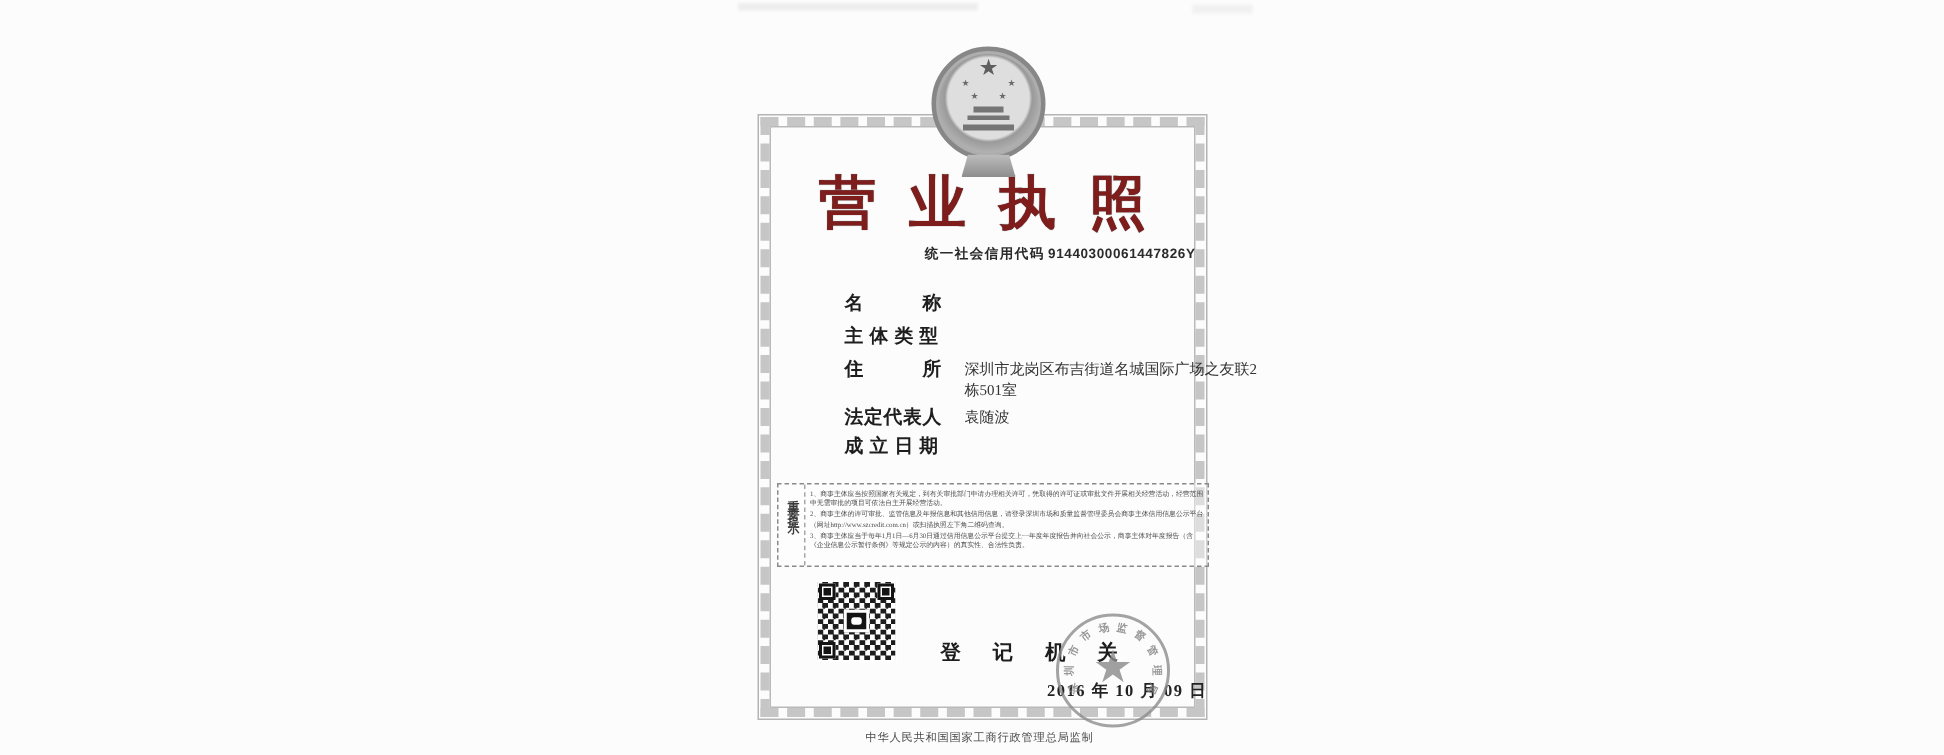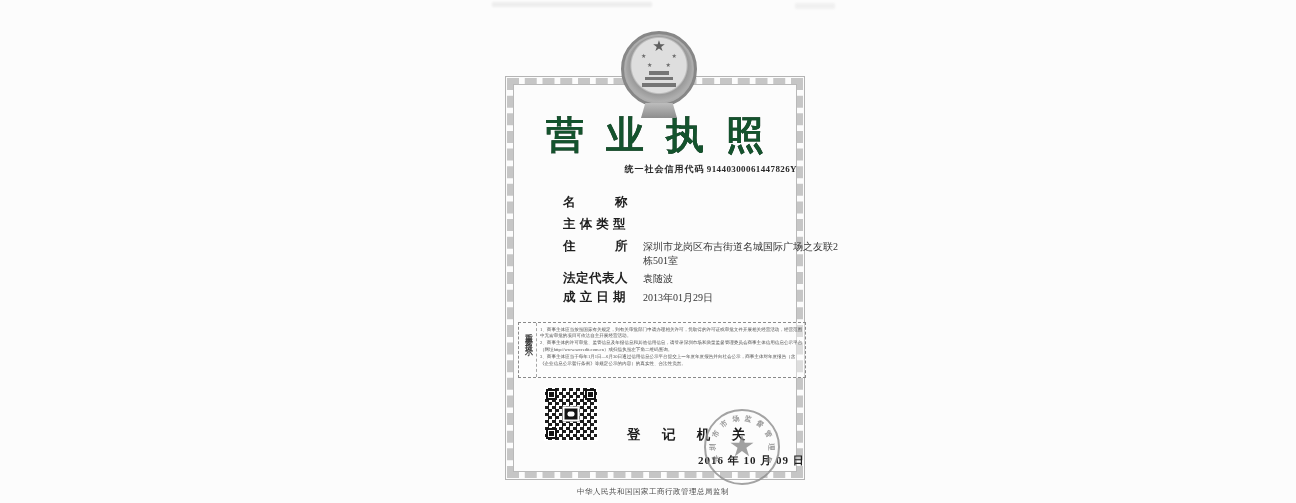--- a/index.html
+++ b/index.html
@@ -23,27 +23,27 @@
   .emblem .s3{left:26px;top:31px}.emblem .s4{right:26px;top:31px}
   .emblem .gate1,.emblem .gate2,.emblem .gate3{position:absolute;left:50%;transform:translateX(-50%);background:#757575;}
   .emblem .gate1{top:40px;width:20px;height:4px;}
   .emblem .gate2{top:46px;width:28px;height:3px;}
   .emblem .gate3{top:52px;width:34px;height:4px;}
   .emblem .pedestal{position:absolute;left:50%;top:72px;transform:translateX(-50%);width:36px;height:15px;
      background:linear-gradient(#bdbdbd,#8d8d8d);clip-path:polygon(12% 0,88% 0,100% 100%,0 100%);}
 
   
   .title{position:absolute;left:505px;top:110px;width:300px;text-align:center;
-     font-size:38px;font-weight:700;color:#14532d;letter-spacing:22px;text-indent:22px;
+     font-size:38px;font-weight:700;color:#7f1d1d;letter-spacing:22px;text-indent:22px;
      text-shadow:0 0 .6px #333;}
 
   
   .credit{position:absolute;left:505px;top:163px;width:292px;text-align:right;font-size:9px;color:#2a2a2a;}
   .credit .lbl{font-weight:700;letter-spacing:1px;}
-  .credit .code{font-weight:700;letter-spacing:.4px;font-family:Liberation Serif, serif;}
+  .credit .code{font-weight:700;letter-spacing:.4px;font-family:Liberation Sans, sans-serif;}
 
   
   .row{position:absolute;left:563px;display:flex;align-items:flex-start;}
   .row .lbl{width:76px;font-size:12.5px;font-weight:700;color:#1e1e1e;white-space:pre;flex:none;letter-spacing:.5px;}
   .row .val{margin-left:4px;width:196px;font-size:10px;color:#333;line-height:1.35;padding-top:2px;}
   .r1{top:194px}.r2{top:216px}.r3{top:238px}.r4{top:270px}.r5{top:289px}
 
   
   .notice{position:absolute;left:518px;top:322px;width:288px;height:56px;box-sizing:border-box;
      border:1px dashed #8a8a8a;display:flex;background:rgba(255,255,255,.4);}
@@ -122,21 +122,20 @@
   <div class="row r3">
     <span class="lbl">住　　　所</span>
     <span class="val">深圳市龙岗区布吉街道名城国际广场之友联2栋501室</span>
   </div>
   <div class="row r4">
     <span class="lbl">法定代表人</span>
     <span class="val">袁随波</span>
   </div>
   <div class="row r5">
     <span class="lbl">成 立 日 期</span>
-    <span class="val">2013年01月29日</span>
   </div>
 
   <div class="notice">
     <div class="side">重要提示</div>
     <div class="body">
       <div class="scale">
         <p>1、商事主体应当按照国家有关规定，到有关审批部门申请办理相关许可，凭取得的许可证或审批文件开展相关经营活动，经营范围中无需审批的项目可依法自主开展经营活动。</p>
         <p>2、商事主体的许可审批、监管信息及年报信息和其他信用信息，请登录深圳市场和质量监督管理委员会商事主体信用信息公示平台（网址http://www.szcredit.com.cn）或扫描执照左下角二维码查询。</p>
         <p>3、商事主体应当于每年1月1日—6月30日通过信用信息公示平台提交上一年度年度报告并向社会公示，商事主体对年度报告（含《企业信息公示暂行条例》等规定公示的内容）的真实性、合法性负责。</p>
       </div>

